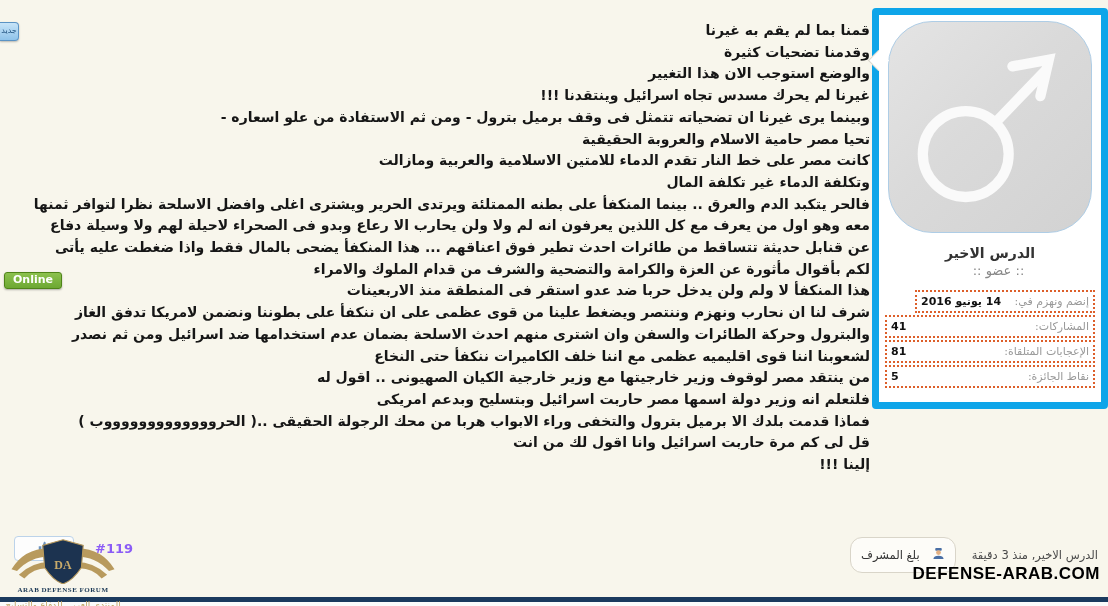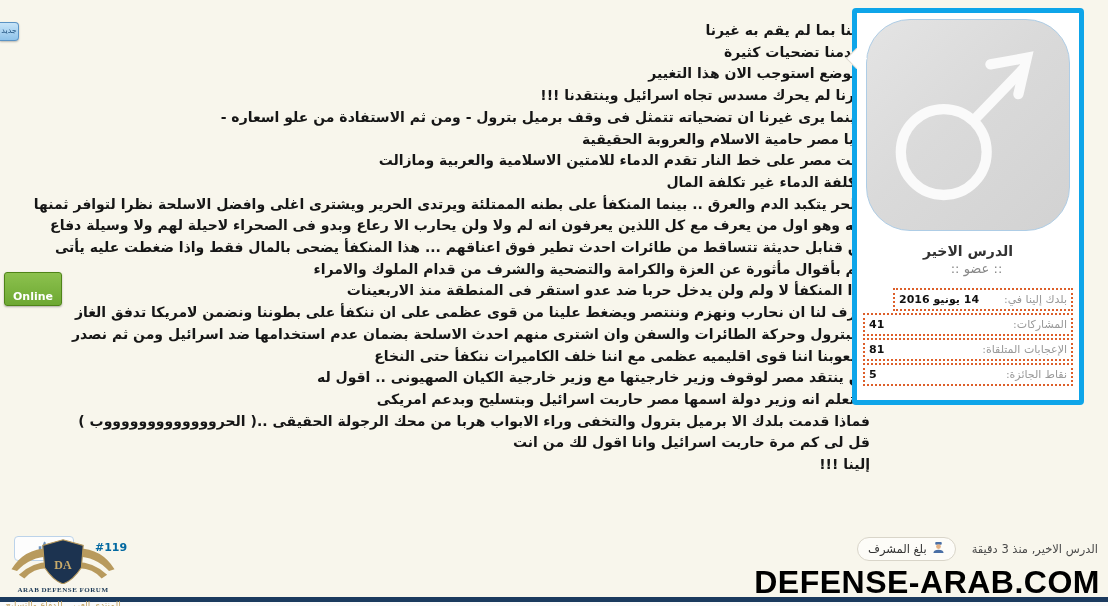--- a/index.html
+++ b/index.html
@@ -11,58 +11,58 @@
     background:linear-gradient(#c7e4f8,#8fc3ea);border:1px solid #5b93c4;border-left:none;
     border-radius:0 4px 4px 0;font-size:8px;color:#1d4f7d;overflow:hidden;line-height:16px;text-align:center;
     box-shadow:0 1px 2px rgba(0,0,0,.25);}
 
   
   .post-body{position:absolute;top:20px;left:28px;right:238px;direction:rtl;text-align:right;
     color:#161616;font-size:14px;font-weight:bold;line-height:21.7px;}
   .post-body div{min-height:21.7px;}
 
   
-  .post-number{position:absolute;left:95px;top:541px;color:#0369a1;font-size:11px;font-weight:bold;}
+  .post-number{position:absolute;left:95px;top:541px;color:#8b5cf6;font-size:13px;font-weight:bold;}
   .like-button{position:absolute;left:14px;top:536px;width:58px;height:23px;background:#fdfdfd;
     border:1px solid #bcd3ea;border-radius:4px;display:flex;align-items:center;justify-content:center;z-index:1;}
   .footer-right{position:absolute;right:10px;top:537px;direction:rtl;display:flex;align-items:center;gap:16px;}
   .author-time{color:#4a4a4a;font-size:11.5px;}
-  .report-button{display:flex;align-items:center;gap:5px;direction:rtl;background:#fdfcf8;border:1px solid #d9d5c9;
-    border-radius:12px;padding:3px 10px;font-size:11.5px;color:#333;cursor:pointer;}
+  .report-button{display:flex;align-items:center;gap:12px;direction:rtl;background:#fdfcf8;border:1px solid #d9d5c9;
+    border-radius:12px;padding:9px 10px;font-size:11.5px;color:#333;cursor:pointer;}
   .watermark{position:absolute;right:8px;top:564px;font-family:"Liberation Sans",sans-serif;
-    font-weight:bold;font-size:32px;letter-spacing:.5px;color:#000;}
+    font-weight:bold;font-size:17px;letter-spacing:.5px;color:#000;}
 
   
   .forum-logo{position:absolute;left:4px;top:538px;width:118px;text-align:center;z-index:2;}
   .forum-logo .en{font-family:"Liberation Serif",serif;font-weight:bold;font-size:7px;letter-spacing:.5px;color:#1c3956;margin-top:-2px;}
   .forum-logo .ar{font-size:9px;color:#c3a463;direction:rtl;line-height:10px;margin-top:6px;}
 
   
   .bottom-navy{position:absolute;left:0;right:0;top:597px;height:5px;background:#1b3a5e;}
   .bottom-white{position:absolute;left:0;right:0;top:602px;height:4px;background:#fbfbfb;}
 
   
-  .sidebar-card{position:absolute;top:8px;right:24px;width:222px;background:#fff;
-    border:5px solid #0ea5e9;border-radius:4px;padding-bottom:12px;}
+  .sidebar-card{position:absolute;top:8px;right:0;width:222px;background:#fff;
+    border:7px solid #0ea5e9;border-radius:4px;padding-bottom:12px;}
   .card-notch{position:absolute;left:-8px;top:38px;width:14px;height:14px;background:#fff;
     border-left:1px solid #dcd8cc;border-bottom:1px solid #dcd8cc;transform:rotate(45deg);}
   .avatar{margin:6px auto 0 auto;width:202px;height:210px;border-radius:44px;
     background:linear-gradient(135deg,#e4e4e4 0%,#dadada 45%,#d2d2d2 100%);
     border:1px solid #aecde6;display:flex;align-items:center;justify-content:center;}
   .username{margin-top:12px;text-align:center;font-size:14px;font-weight:bold;color:#333;direction:rtl;}
   .member-title{margin-top:2px;text-align:center;font-size:13px;color:#888;direction:rtl;margin-left:17px;}
   .stats{margin:12px 6px 0 6px;direction:rtl;font-size:11px;}
   .stat-row{display:flex;justify-content:space-between;align-items:center;
     border:2px dotted #dd5f2a;padding:2px 4px;margin-bottom:2px;min-height:15px;}
   .stat-row:first-child{margin-left:30px;}
   .stat-label{color:#999;}
   .stat-value{color:#111;font-weight:bold;direction:rtl;}
   .online-badge{position:absolute;left:4px;top:272px;z-index:3;background:linear-gradient(#8cc14e,#6da832);
     border:1px solid #4f8418;border-radius:3px;color:#fff;font-weight:bold;font-size:11px;
-    padding:17px 8px 2px 8px;box-shadow:0 1px 2px rgba(0,0,0,.3);}
+    padding:0 8px 2px 8px;box-shadow:0 1px 2px rgba(0,0,0,.3);}
 </style>
 </head>
 <body>
 
 <div class="screen">
 
   <div class="new-tab">جديد</div>
 
   <div class="post-body">
     <div>قمنا بما لم يقم به غيرنا</div>
@@ -134,21 +134,21 @@
           <circle cx="74" cy="134" r="46"></circle>
           <path d="M108,98 L160,44"></path>
           <path d="M124,40 L163,33 L154,72"></path>
         </g>
       </svg>
     </div>
     <div class="username">الدرس الاخير</div>
     <div class="member-title">:: عضو ::</div>
     <div class="stats">
       <div class="stat-row">
-        <span class="stat-label">بلدك إلينا في:</span>
+        <span class="stat-label">إنضم ونهزم في:</span>
         <span class="stat-value">14 يونيو 2016</span>
       </div>
       <div class="stat-row">
         <span class="stat-label">المشاركات:</span>
         <span class="stat-value">41</span>
       </div>
       <div class="stat-row">
         <span class="stat-label">الإعجابات المتلقاة:</span>
         <span class="stat-value">81</span>
       </div>

